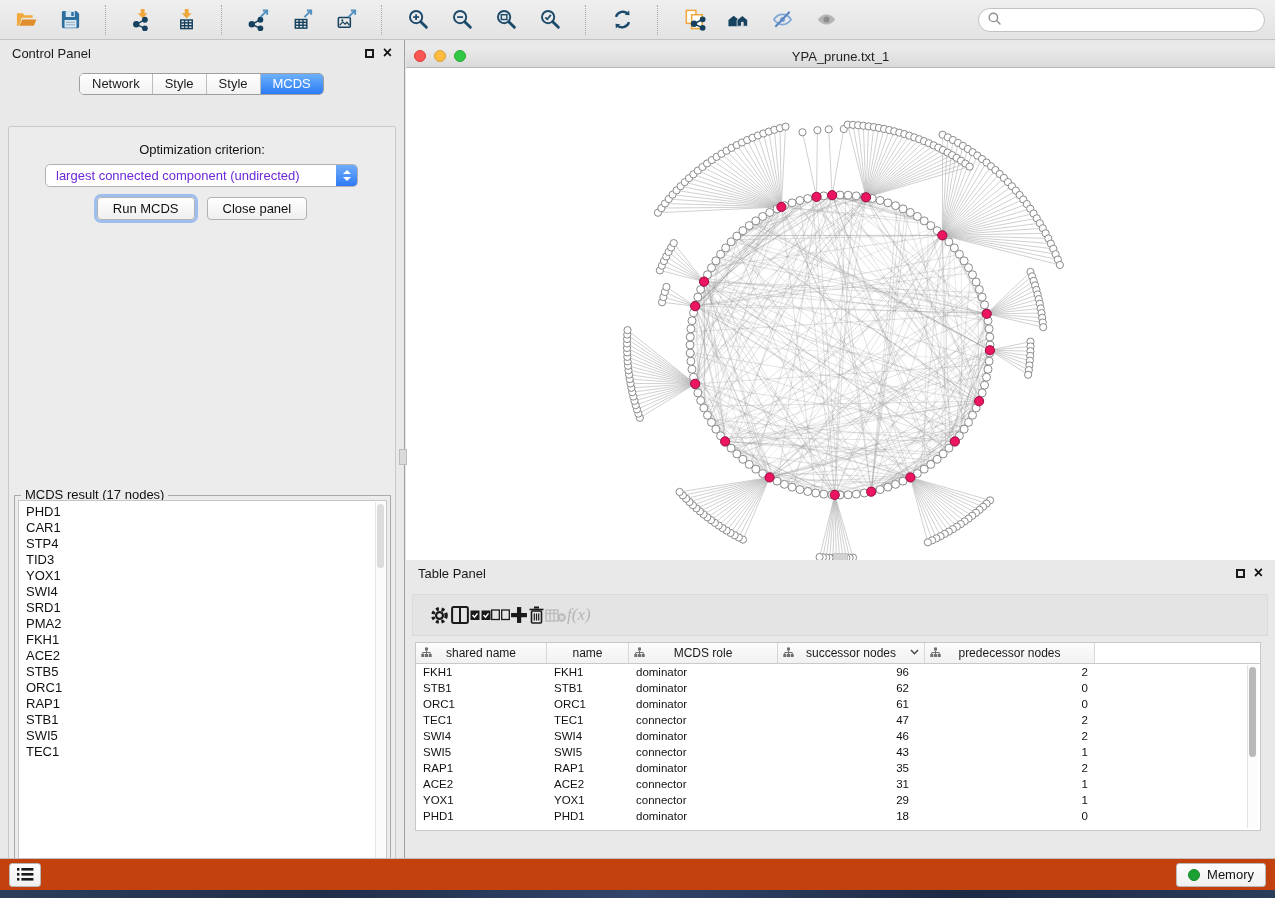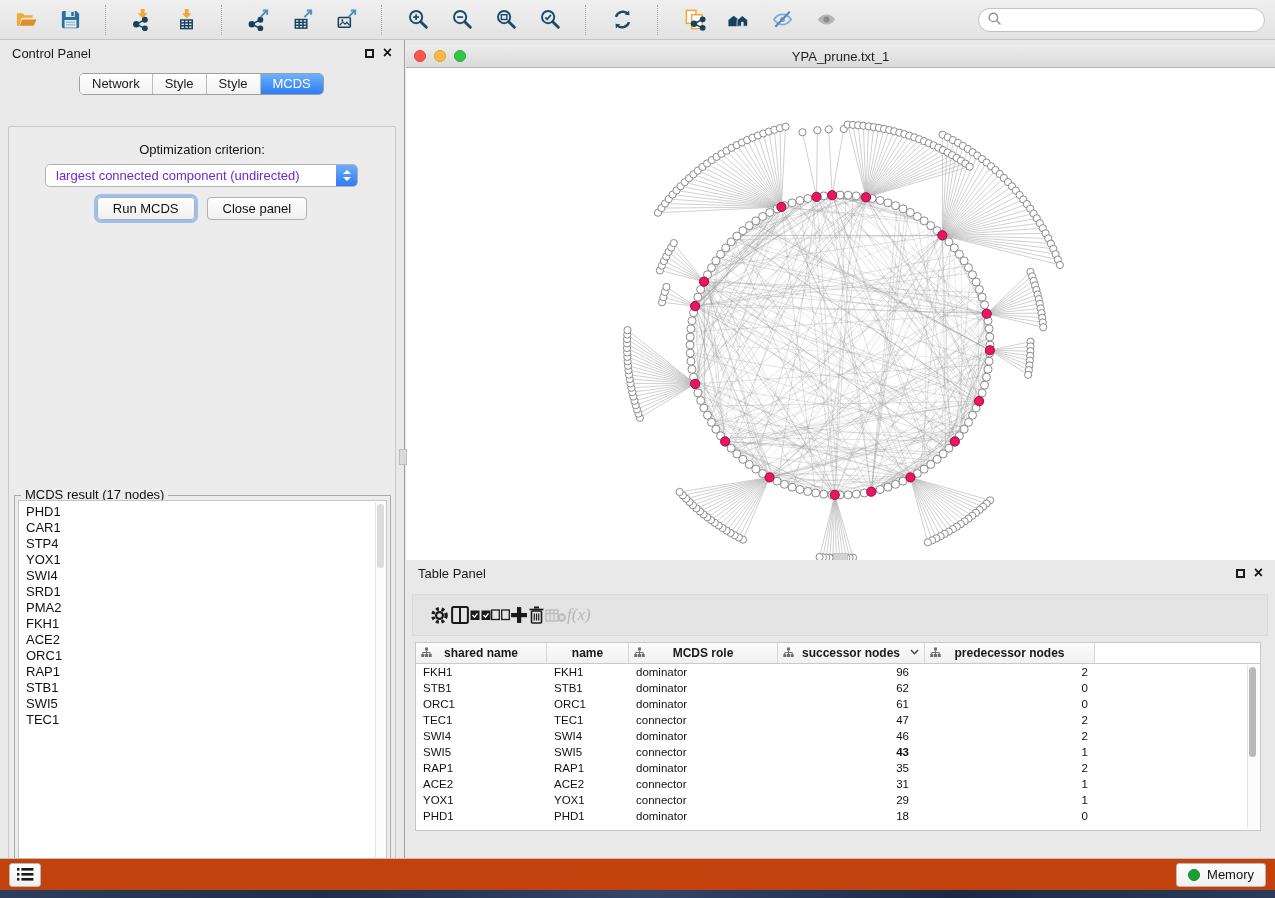--- a/index.html
+++ b/index.html
@@ -71,21 +71,21 @@
   #v-split-handle{position:absolute;left:399px;top:449px;width:8px;height:16px;background:#dadada;border:1px solid #bdbdbd;box-sizing:border-box;}
   #h-split-handle{position:absolute;left:833px;top:553px;width:15px;height:8px;background:#d2d2d2;border:1px solid #c2c2c2;box-sizing:border-box;}
 
   
   #table-panel{position:absolute;left:406px;top:560px;width:869px;height:298px;background:#e9e9e9;}
   .tp-toolbar{position:absolute;left:6px;top:34px;width:856px;height:42px;box-sizing:border-box;
     background:#e4e4e4;border:1px solid #dadada;display:flex;align-items:center;padding:0 16px;}
   .tp-icon{background:none;border:none;padding:0;display:flex;align-items:center;justify-content:center;height:24px;}
   .fx-label{font-family:"Liberation Serif",serif;font-style:italic;font-size:17px;color:#b5b5b5;}
   .tp-table{position:absolute;left:9px;top:82px;width:846px;height:189px;box-sizing:border-box;background:#fff;border:1px solid #c8c8c8;overflow:hidden;}
-  .tbl-header{display:flex;height:20px;border-bottom:1px solid #c9c9c9;font-weight:bold;}
+  .tbl-header{display:flex;height:20px;border-bottom:1px solid #c9c9c9;}
   .th{position:relative;box-sizing:border-box;height:20px;background:linear-gradient(#fcfcfc,#f1f1f1);
     border-right:1px solid #d8d8d8;font-size:12px;color:#1a1a1a;display:flex;align-items:center;justify-content:center;}
   .th .hicon{position:absolute;left:5px;top:4px;}
   .th .sort{position:absolute;right:5px;top:6px;}
   .tbl-row{display:flex;height:16px;}
   .td{box-sizing:border-box;font-size:11.5px;color:#111;height:16px;line-height:16px;padding:0 7px;white-space:nowrap;overflow:hidden;}
   .td.num{text-align:right;}
   .tbl-scroll{position:absolute;right:2px;top:22px;bottom:2px;width:10px;background:#fcfcfc;border-left:1px solid #e2e2e2;}
   .tbl-thumb{position:absolute;left:1px;width:7px;top:2px;height:90px;background:#b9b9b9;border-radius:4px;}
   .tp-tabs{position:absolute;left:0;right:0;top:274px;display:flex;justify-content:center;}
@@ -311,26 +311,28 @@
         <button class="mac-btn focus-ring">Run MCDS</button>
         <button class="mac-btn">Close panel</button>
       </div>
       <div class="groupbox">
         <span class="legend">MCDS result (17 nodes)</span>
         <div class="mcds-list">
           <div class="items" id="mcds-items">
               <div class="list-item">PHD1</div>
               <div class="list-item">CAR1</div>
               <div class="list-item">STP4</div>
+              <div class="list-item">TID3</div>
               <div class="list-item">YOX1</div>
               <div class="list-item">SWI4</div>
               <div class="list-item">SRD1</div>
               <div class="list-item">PMA2</div>
               <div class="list-item">FKH1</div>
               <div class="list-item">ACE2</div>
+              <div class="list-item">STB5</div>
               <div class="list-item">ORC1</div>
               <div class="list-item">RAP1</div>
               <div class="list-item">STB1</div>
               <div class="list-item">SWI5</div>
               <div class="list-item">TEC1</div>
             </div>
           <div class="mcds-scroll">
               <div class="mcds-thumb"></div>
             </div>
         </div>
@@ -1375,21 +1377,21 @@
             <div class="td" style="width: 131px;">SWI4</div>
             <div class="td" style="width: 82px;">SWI4</div>
             <div class="td" style="width: 149px;">dominator</div>
             <div class="td num" style="width: 147px; padding-right: 16px;">46</div>
             <div class="td num" style="width: 170px;">2</div>
           </div>
           <div class="tbl-row">
             <div class="td" style="width: 131px;">SWI5</div>
             <div class="td" style="width: 82px;">SWI5</div>
             <div class="td" style="width: 149px;">connector</div>
-            <div class="td num" style="width: 147px; padding-right: 16px; font-weight: bold;">43</div>
+            <div class="td num" style="width: 147px; padding-right: 16px;">43</div>
             <div class="td num" style="width: 170px;">1</div>
           </div>
           <div class="tbl-row">
             <div class="td" style="width: 131px;">RAP1</div>
             <div class="td" style="width: 82px;">RAP1</div>
             <div class="td" style="width: 149px;">dominator</div>
             <div class="td num" style="width: 147px; padding-right: 16px;">35</div>
             <div class="td num" style="width: 170px;">2</div>
           </div>
           <div class="tbl-row">

